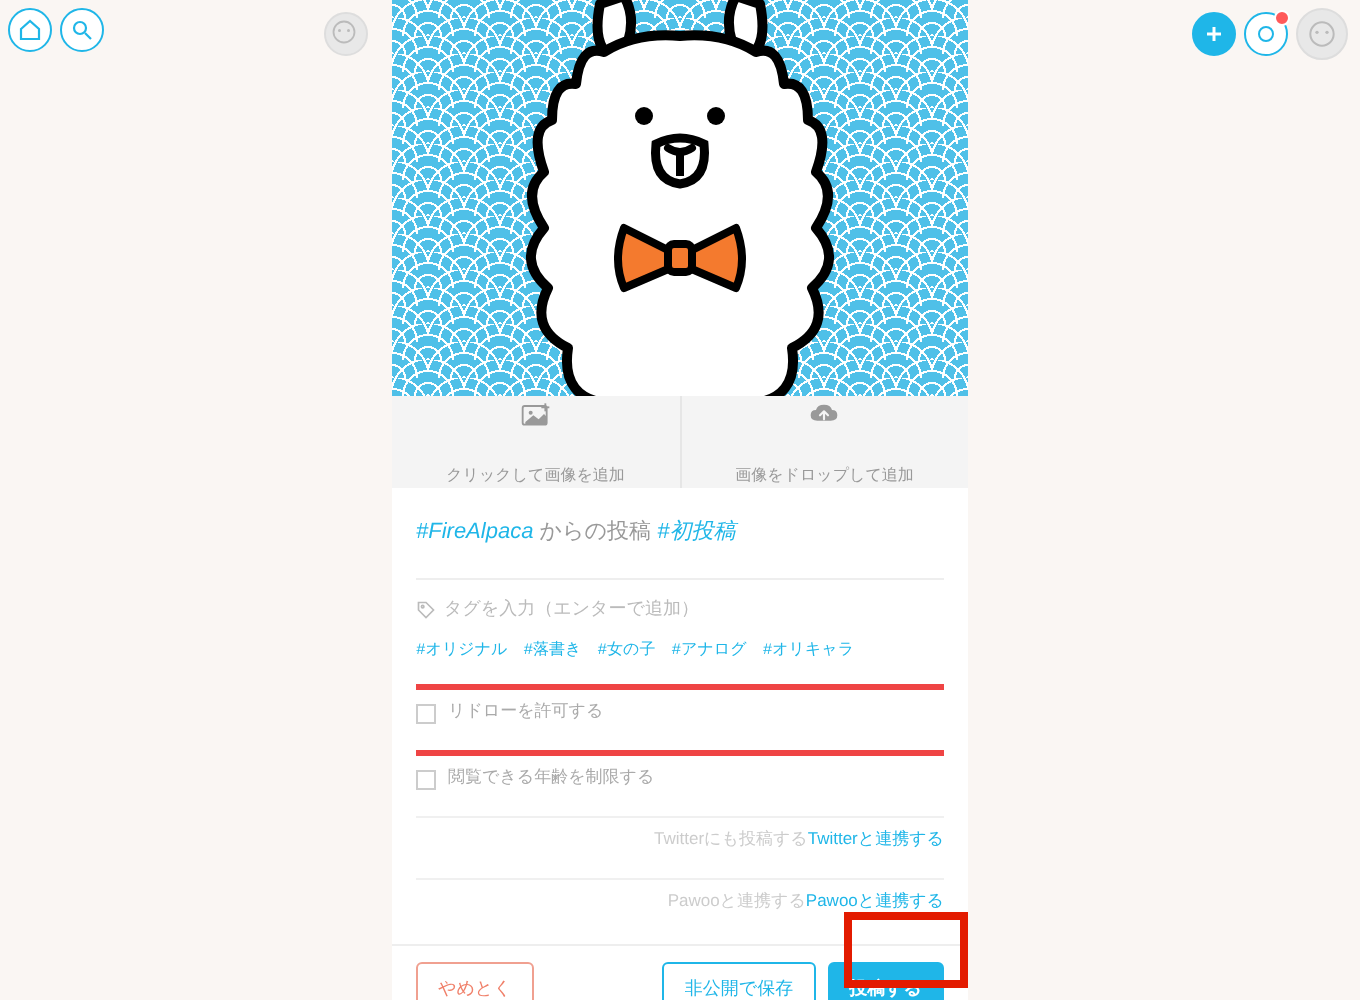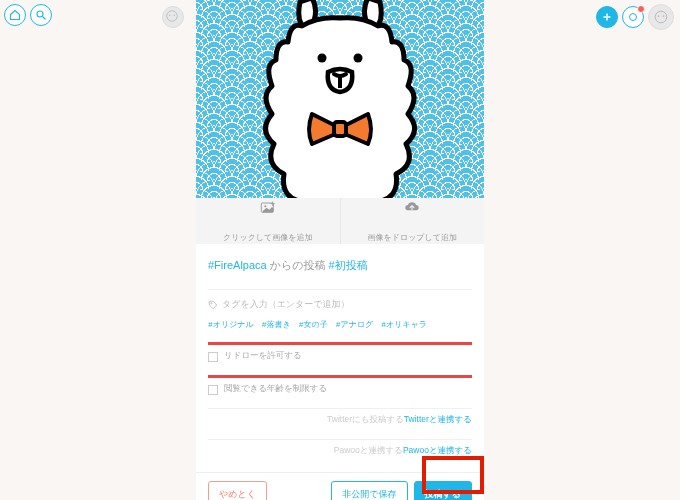--- a/index.html
+++ b/index.html
@@ -105,21 +105,21 @@
   .body-area {
     padding: 10px 12px 10px;
     display: flex; flex-direction: column;
     gap: 8px;
   }
   .post-line {
     font-size: 11px;
     color: #999;
     padding: 4px 0 8px;
   }
-  .post-line .tag { color: #1fb6e8; }
+  .post-line .tag { color: #1fb6e8; font-style: italic; }
   .tag-input-row {
     display: flex; align-items: center; gap: 4px;
     font-size: 9px; color: #bbb;
     border-top: 1px solid #eee;
     padding-top: 8px;
   }
   .tag-input-row svg { width: 10px; height: 10px; flex-shrink: 0; }
   .tag-suggest {
     display: flex; gap: 8px;
     font-size: 8px;

